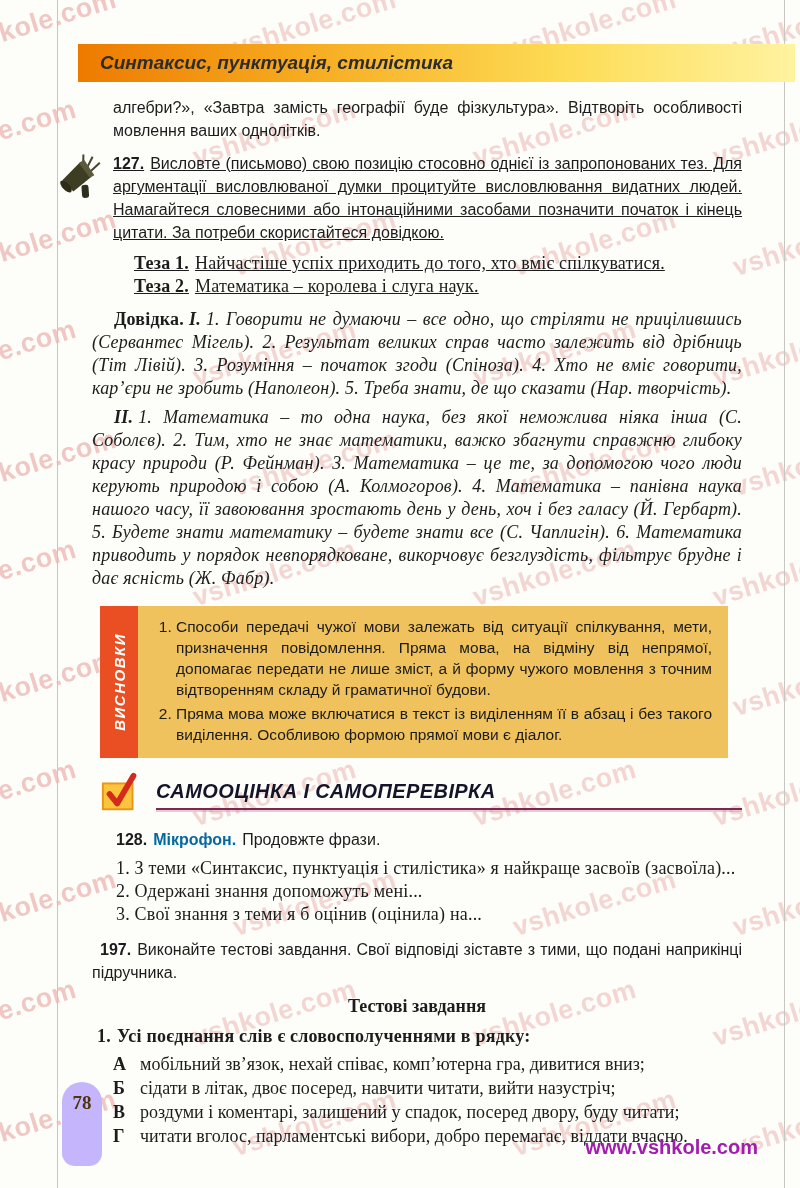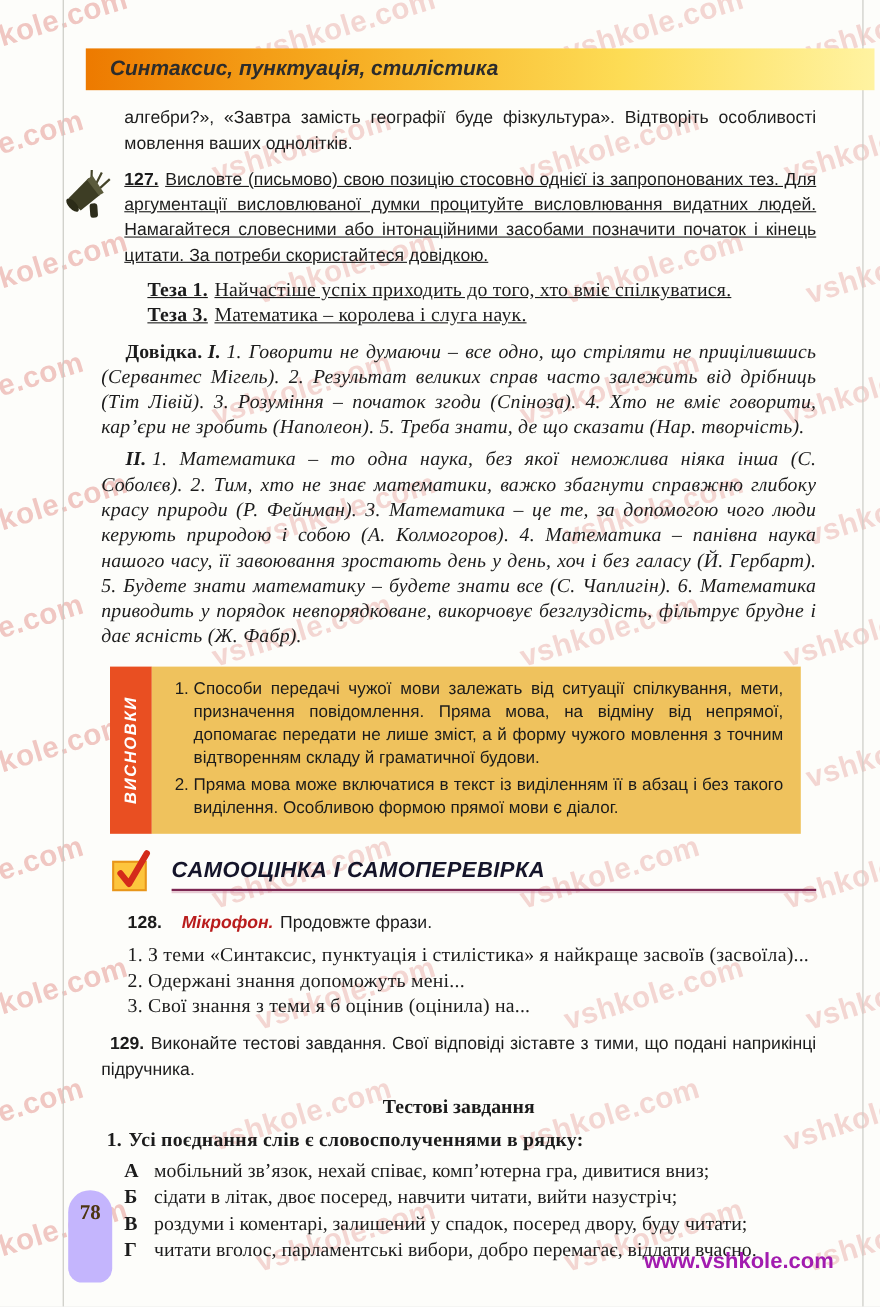--- a/index.html
+++ b/index.html
@@ -44,21 +44,21 @@
       color:#1b1b1b;}
   .concl-body li{margin-bottom:3px;text-align:justify;}
   
   .sc-head{display:flex;align-items:flex-start;margin:0 0 12px 8px;}
   .sc-icon{flex:none;width:44px;height:46px;margin-right:12px;margin-top:-6px;}
   .sc-title-wrap{flex:1;padding-top:4px;}
   .sc-title{margin:0;font:italic bold 20px "Liberation Sans",sans-serif;color:#15152a;
       letter-spacing:.4px;}
   .sc-rule{height:2px;background:#7c2752;margin-top:5px;box-shadow:0 2px 0 rgba(205,140,165,.45);}
   .ex128{margin:0 0 6px;text-indent:24px;}
-  .method{color:#b91c1c;font-style:italic;font-weight:bold;margin-right:6px;margin-left:12px;}
+  .method{color:#0369a1;font-weight:bold;margin-right:6px;}
   .item{text-indent:24px;}
   .ex129{margin:12px 0;text-indent:8px;}
   .tests-title{margin:10px 0 8px;text-align:center;font:bold 18px "Liberation Serif",serif;}
   .q1{font-weight:bold;margin:0 0 4px 5px;}
   .opt{display:flex;margin-left:21px;font:18px/24px "Liberation Serif",serif;}
   .opt .letter{flex:none;width:27px;font-weight:bold;}
   .opt .txt{flex:1;text-align:justify;}
   
   .page-tab{position:absolute;left:62px;top:1082px;width:40px;height:84px;z-index:3;
       background:#c4b5fd;border-radius:20px 20px 13px 13px;text-align:center;
@@ -143,21 +143,21 @@
         </svg>
       </span>
       <p class="sans just">
         <b class="num">127.</b><span>Висловте (письмово) свою позицію стосовно однієї із запропонованих тез. Для аргументації висловлюваної думки процитуйте висловлювання видатних людей. Намагайтеся словесними або інтонаційними засобами позначити початок і кінець цитати. За потреби скористайтеся довідкою.</span>
       </p>
       <div class="theses serif">
         <p>
           <span class="thesis-label">Теза 1.</span><span>Найчастіше успіх приходить до того, хто вміє спілкуватися.</span>
         </p>
         <p>
-          <span class="thesis-label">Теза 3.</span><span>Математика – королева і слуга наук.</span>
+          <span class="thesis-label">Теза 2.</span><span>Математика – королева і слуга наук.</span>
         </p>
       </div>
     </div>
 
     <p class="serif just ref">
       <b>Довідка.</b><b class="it">І.</b><span class="it">1. Говорити не думаючи – все одно, що стріляти не прицілившись (Сервантес Мігель). 2. Результат великих справ часто залежить від дрібниць (Тіт Лівій). 3. Розуміння – початок згоди (Спіноза). 4. Хто не вміє говорити, кар’єри не зробить (Наполеон). 5. Треба знати, де що сказати (Нар. творчість).</span>
     </p>
     <p class="serif just ref">
       <b class="it">ІІ.</b><span class="it">1. Математика – то одна наука, без якої неможлива ніяка інша (С. Соболєв). 2. Тим, хто не знає математики, важко збагнути справжню глибоку красу природи (Р. Фейнман). 3. Математика – це те, за допомогою чого люди керують природою і собою (А. Колмогоров). 4. Математика – панівна наука нашого часу, її завоювання зростають день у день, хоч і без галасу (Й. Гербарт). 5. Будете знати математику – будете знати все (С. Чаплигін). 6. Математика приводить у порядок невпорядковане, викорчовує безглуздість, фільтрує брудне і дає ясність (Ж. Фабр).</span>
     </p>
@@ -188,21 +188,21 @@
     </div>
 
     <p class="sans ex128">
       <b class="num">128.</b><span class="method">Мікрофон.</span><span>Продовжте фрази.</span>
     </p>
     <p class="serif item">1. З теми «Синтаксис, пунктуація і стилістика» я найкраще засвоїв (засвоїла)...</p>
     <p class="serif item">2. Одержані знання допоможуть мені...</p>
     <p class="serif item">3. Свої знання з теми я б оцінив (оцінила) на...</p>
 
     <p class="sans just ex129">
-      <b class="num">129.</b><span>Виконайте тестові завдання. Свої відповіді зіставте з тими, що подані наприкінці підручника.</span>
+      <b class="num">197.</b><span>Виконайте тестові завдання. Свої відповіді зіставте з тими, що подані наприкінці підручника.</span>
     </p>
 
     <h3 class="tests-title">Тестові завдання</h3>
 
     <p class="serif q1">
       <span class="num">1.</span><span>Усі поєднання слів є словосполученнями в рядку:</span>
     </p>
 
     <div>
       <div class="opt">

